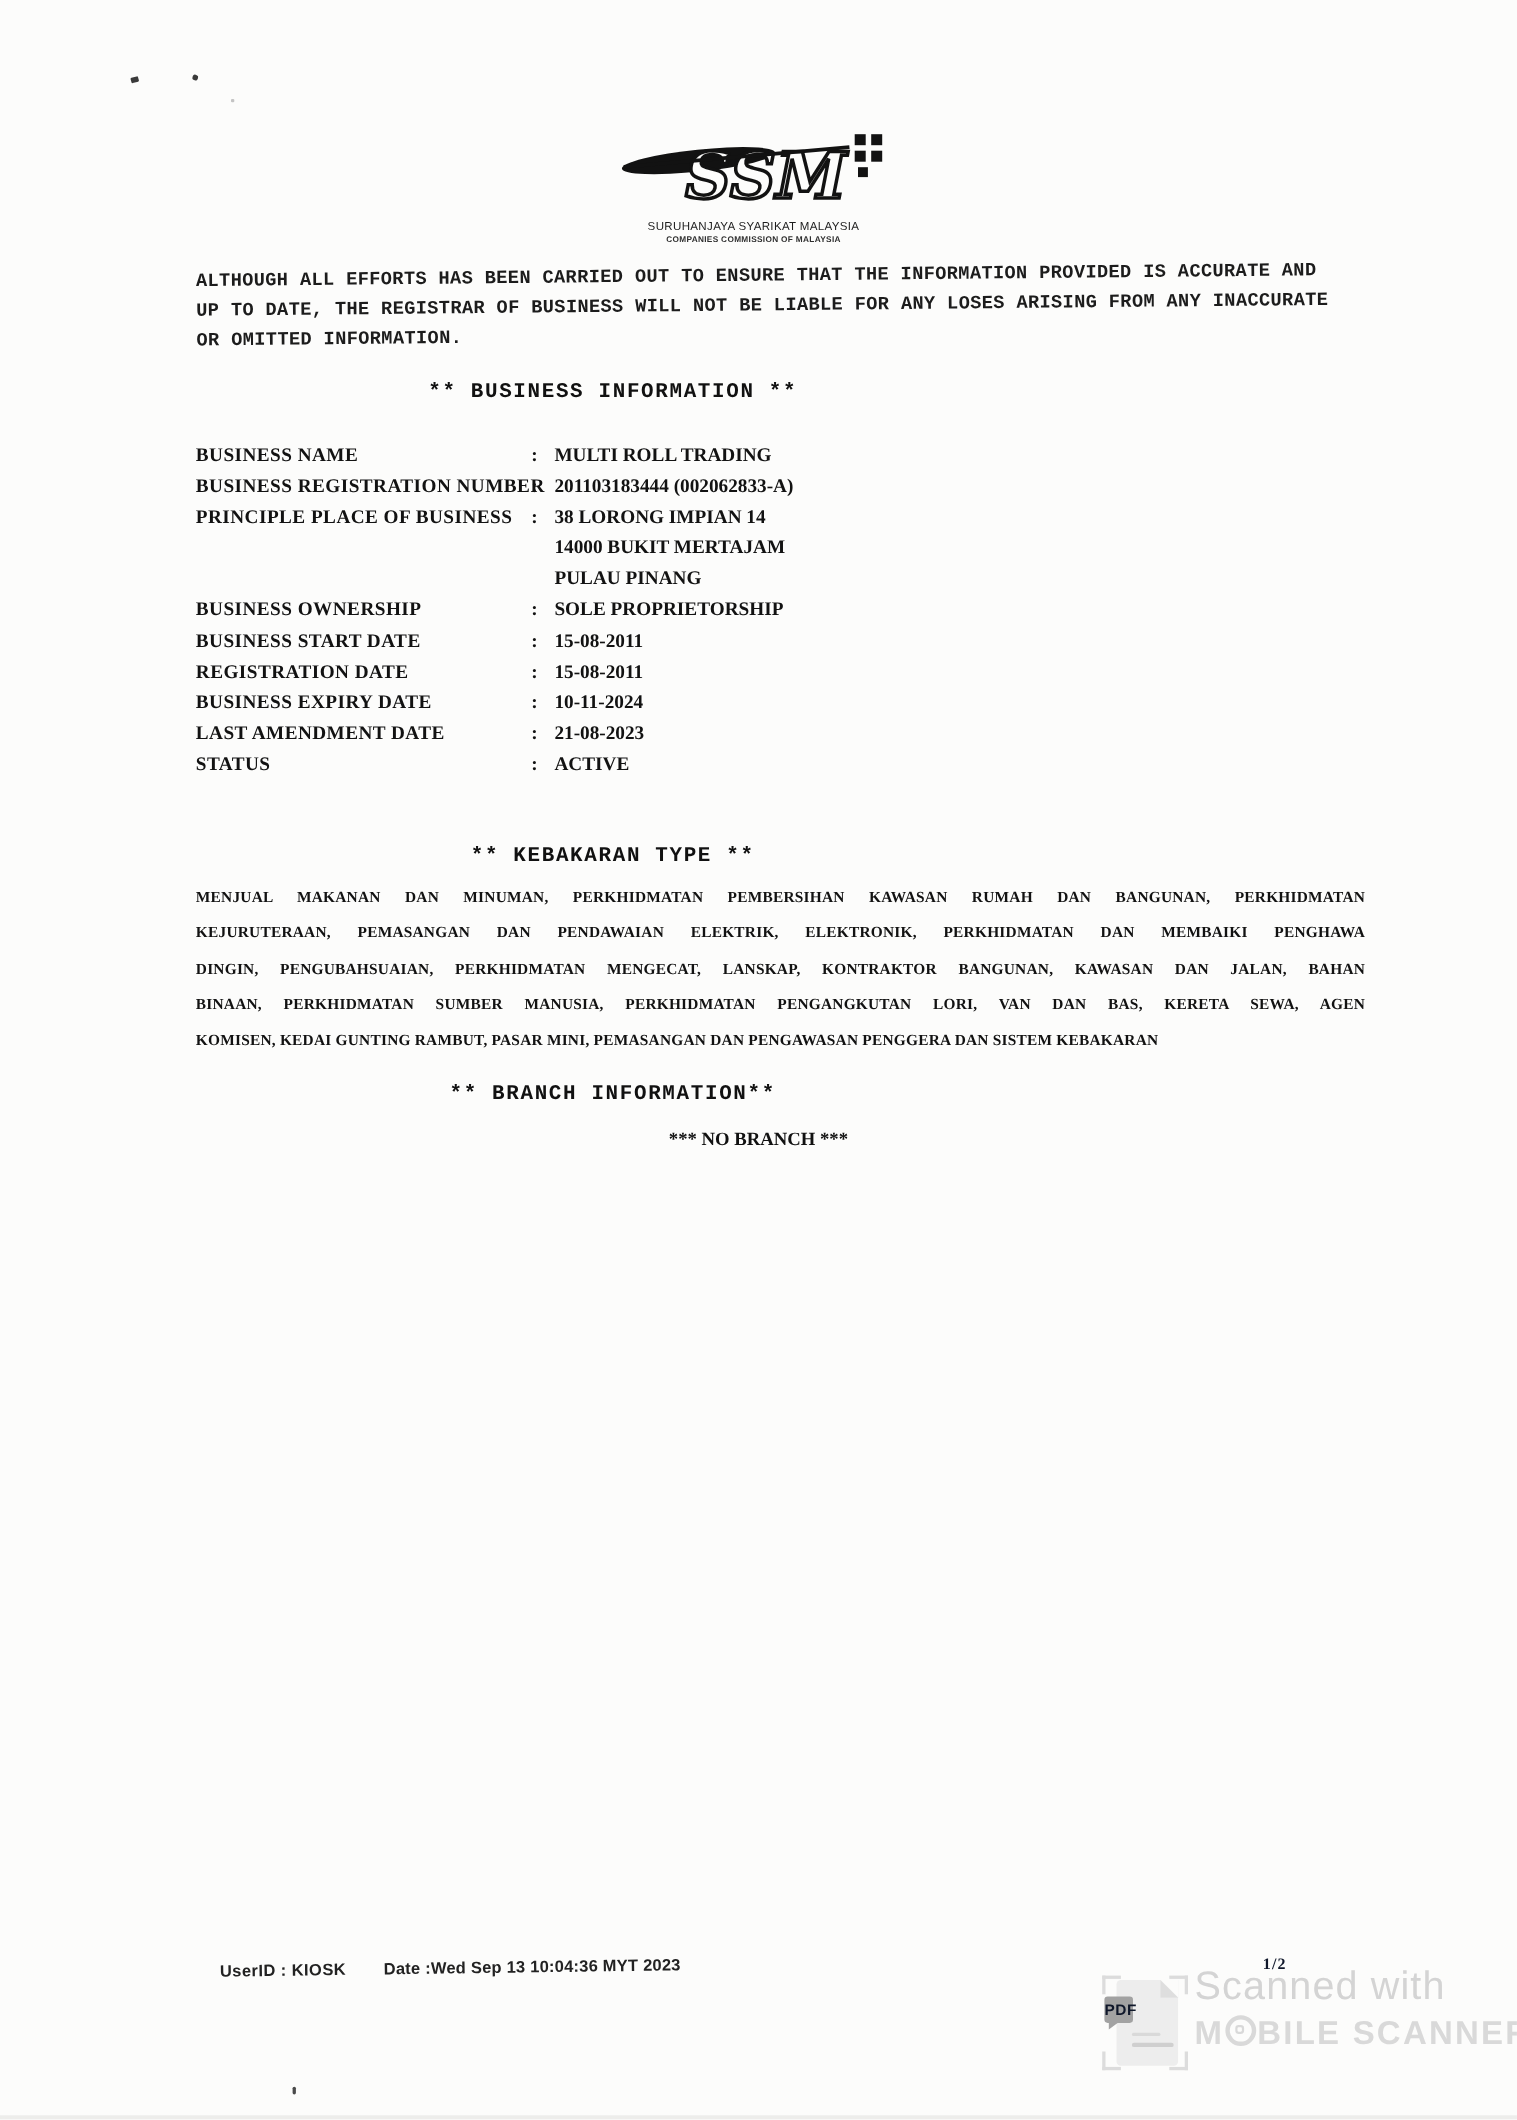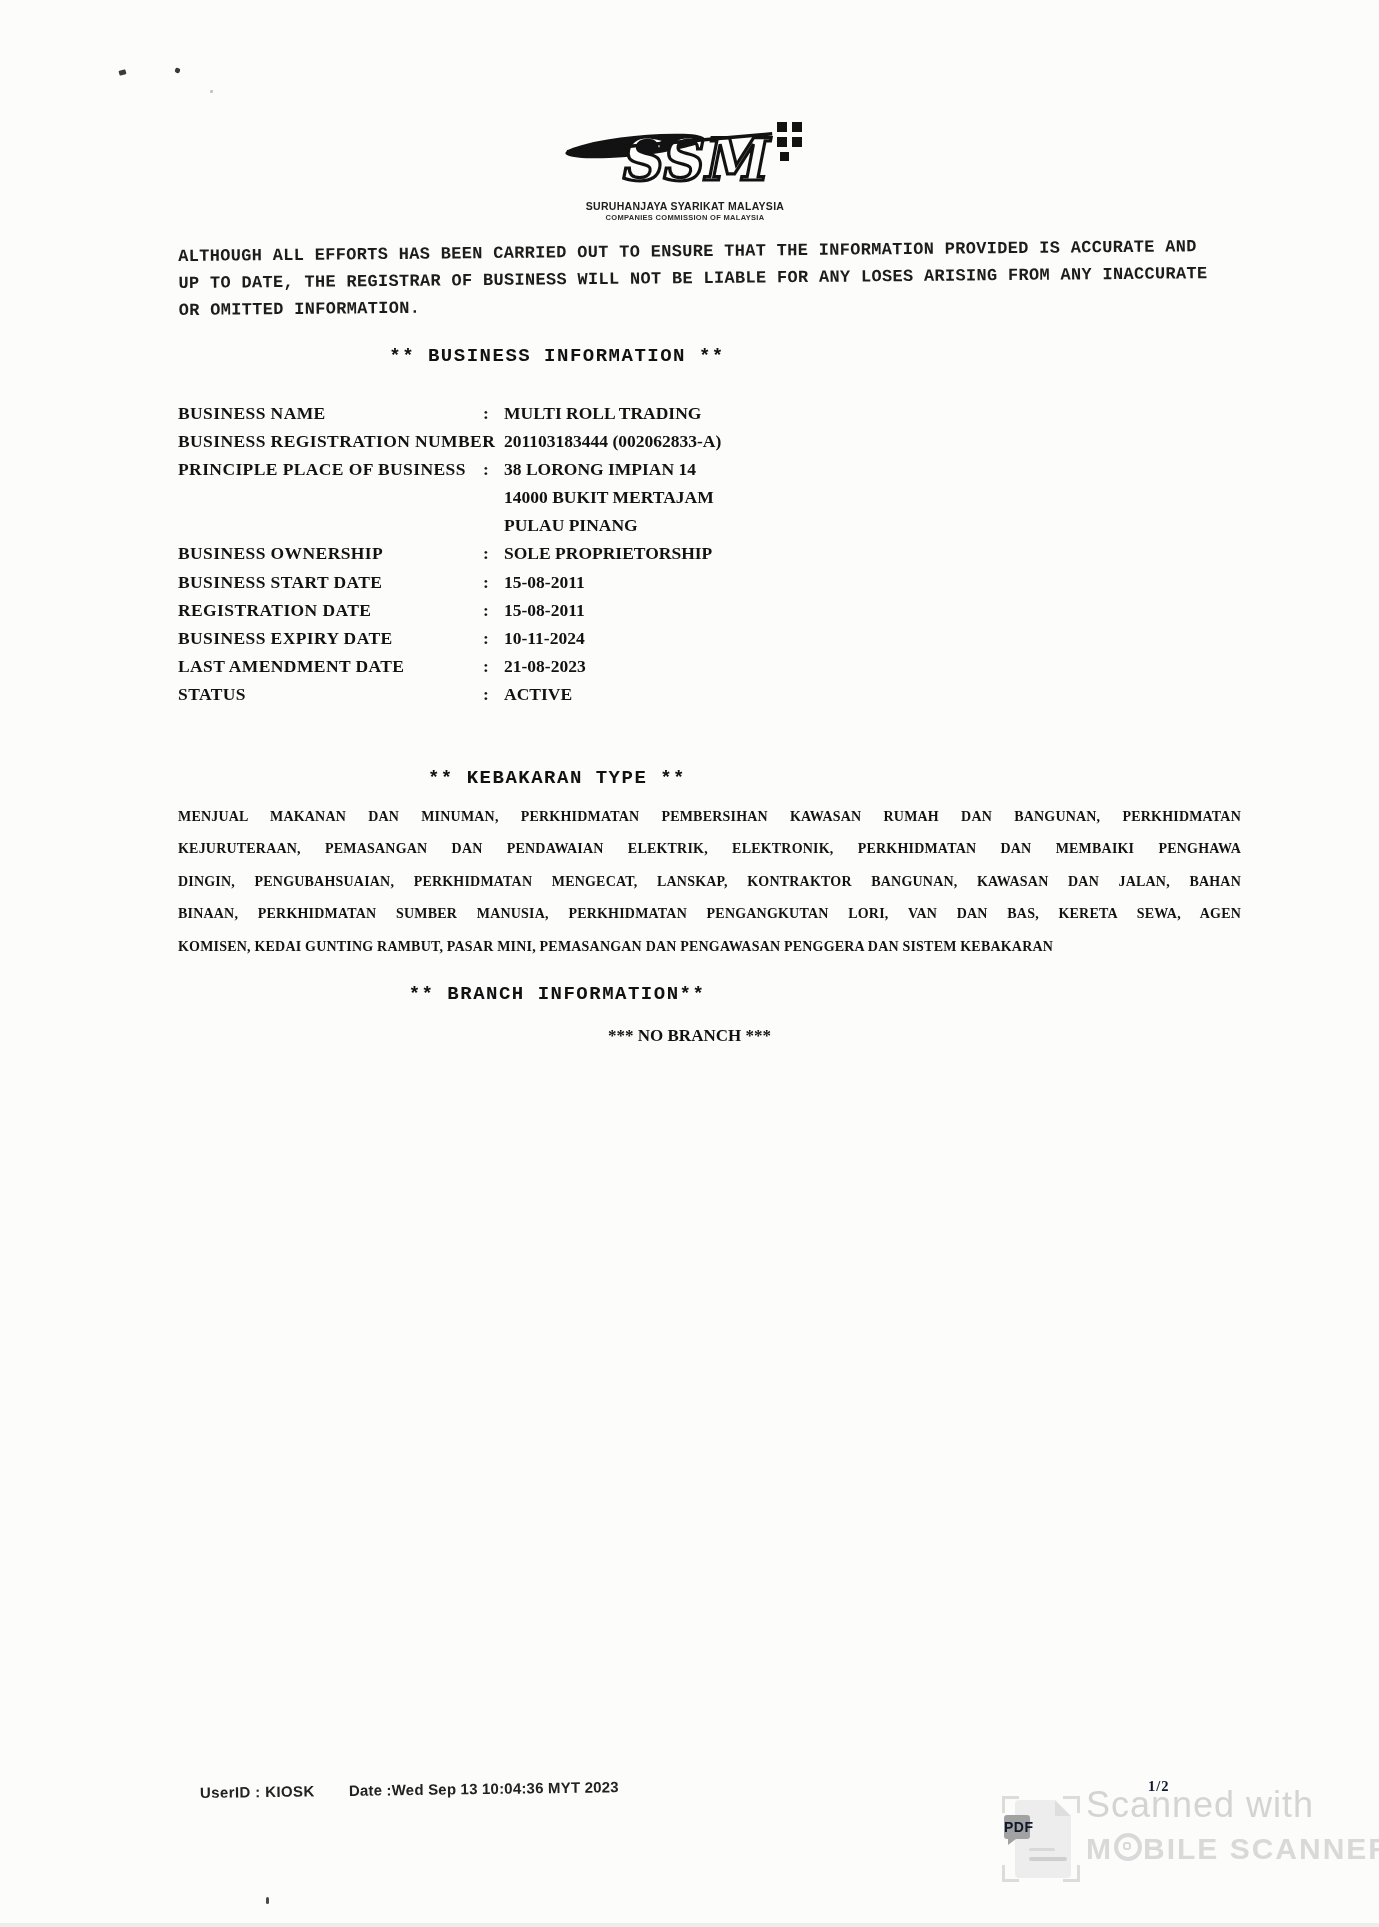--- a/index.html
+++ b/index.html
@@ -17,21 +17,21 @@
   .speck{position:absolute;background:#3a3a3a;border-radius:1px;}
   .speck-a{left:119px;top:70px;width:7px;height:5px;transform:rotate(-15deg);}
   .speck-b{left:175px;top:68px;width:5px;height:5px;transform:rotate(20deg);border-radius:2px;}
   .speck-c{left:210px;top:90px;width:3px;height:3px;background:#c4c4c4;}
   .speck-d{left:266px;top:1897px;width:3px;height:7px;background:#4a4a4a;border-radius:2px;}
   .bottom-edge{position:absolute;left:0;bottom:0;width:100%;height:4px;background:#ededeb;}
 
   
   .logo{position:absolute;left:555px;top:116px;width:260px;text-align:center;}
   .logo svg{display:block;margin:0 auto;}
-  .logo-my{font-family:"Liberation Sans","DejaVu Sans",sans-serif;font-weight:700;font-size:10.5px;letter-spacing:.3px;color:#1d1d1d;margin-top:2px;}
+  .logo-my{font-family:"Liberation Sans","DejaVu Sans",sans-serif;font-weight:400;font-size:10.5px;letter-spacing:.3px;color:#1d1d1d;margin-top:2px;}
   .logo-en{font-family:Liberation Sans, sans-serif;font-weight:700;font-size:7.5px;letter-spacing:.3px;color:#2e2e2e;margin-top:1px;}
 
   
   .disclaimer{
     position:absolute;left:178px;top:243px;width:1075px;
     font-family:"Liberation Mono","DejaVu Sans Mono",monospace;
     font-weight:600;font-size:17px;line-height:27px;letter-spacing:.3px;
     color:#1c1c1c;white-space:pre-line;
     transform:rotate(-0.55deg);transform-origin:left top;
   }

